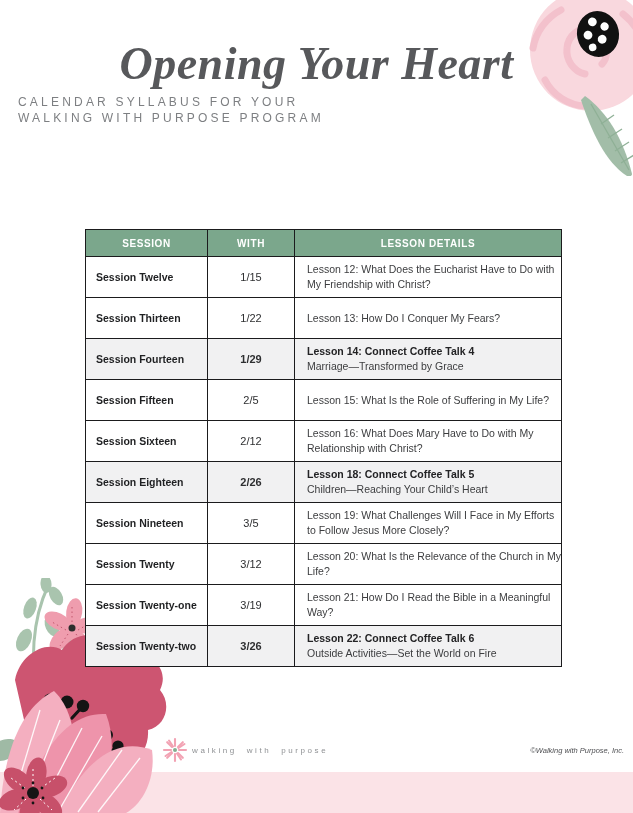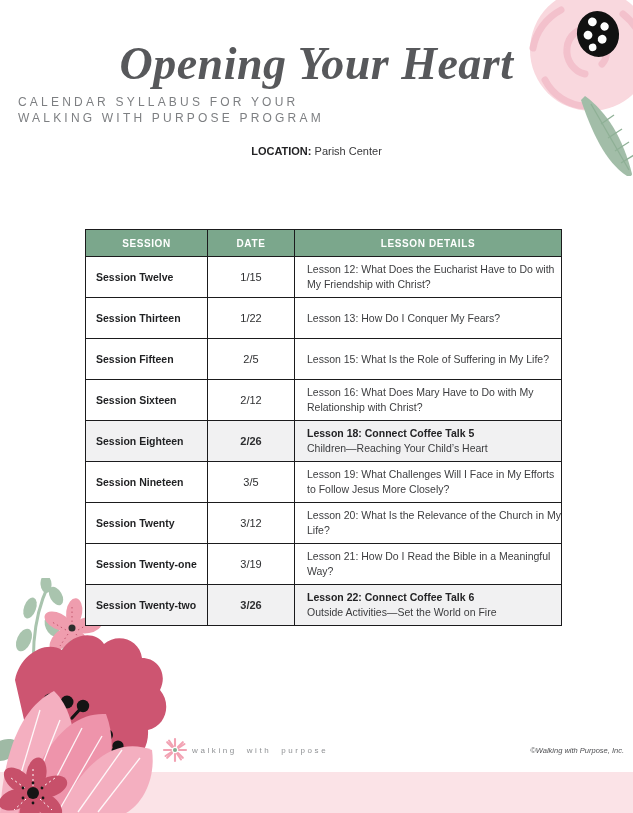--- a/index.html
+++ b/index.html
@@ -180,51 +180,58 @@
   </svg>
 
   <div class="content">
     <div class="title">Opening Your Heart</div>
     <div class="subtitle">
       <div>CALENDAR SYLLABUS FOR YOUR</div>
       <div>WALKING WITH PURPOSE PROGRAM</div>
     </div>
 
     <div class="infoblock">
-      <div><b>LOCATION:</b> <span>Parish Center</span></div>
     </div>
 
 
     <div class="tablewrap">
       <table>
         <colgroup>
             <col style="width:122px">
             <col style="width:87px">
             <col style="width:267px">
           </colgroup>
         <thead>
           <tr>
             <th>SESSION</th>
-            <th>DATE</th>
+            <th>WITH</th>
             <th>LESSON DETAILS</th>
           </tr>
         </thead>
         <tbody>
             <tr>
               <td class="c-session">Session Twelve</td>
               <td class="c-date">1/15</td>
               <td class="c-lesson">
                 <div>Lesson 12: What Does the Eucharist Have to Do with My Friendship with Christ?</div>
               </td>
             </tr>
             <tr>
               <td class="c-session">Session Thirteen</td>
               <td class="c-date">1/22</td>
               <td class="c-lesson">
                 <div>Lesson 13: How Do I Conquer My Fears?</div>
+              </td>
+            </tr>
+            <tr class="hl">
+              <td class="c-session">Session Fourteen</td>
+              <td class="c-date">1/29</td>
+              <td class="c-lesson">
+                <div class="b">Lesson 14: Connect Coffee Talk 4</div>
+                <div>Marriage—Transformed by Grace</div>
               </td>
             </tr>
             <tr>
               <td class="c-session">Session Fifteen</td>
               <td class="c-date">2/5</td>
               <td class="c-lesson">
                 <div>Lesson 15: What Is the Role of Suffering in My Life?</div>
               </td>
             </tr>
             <tr>

